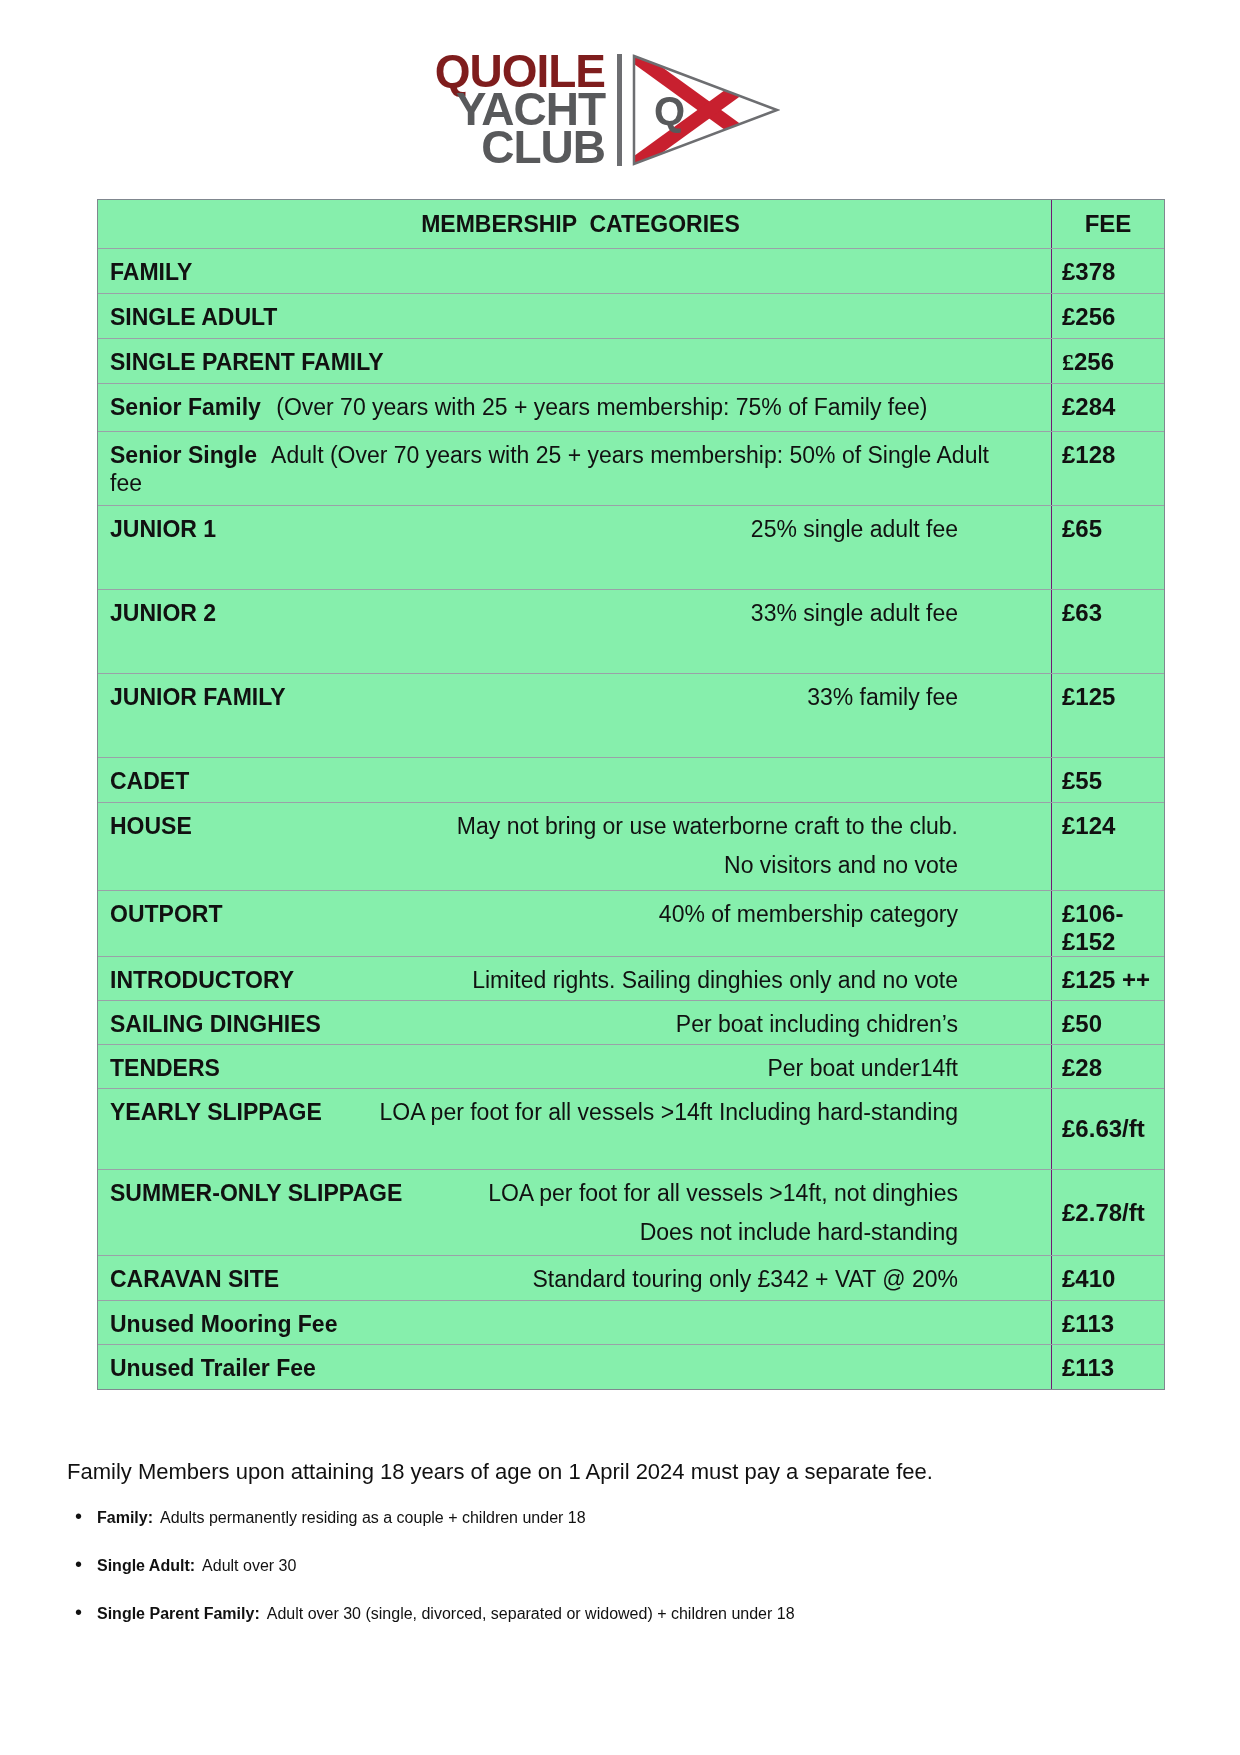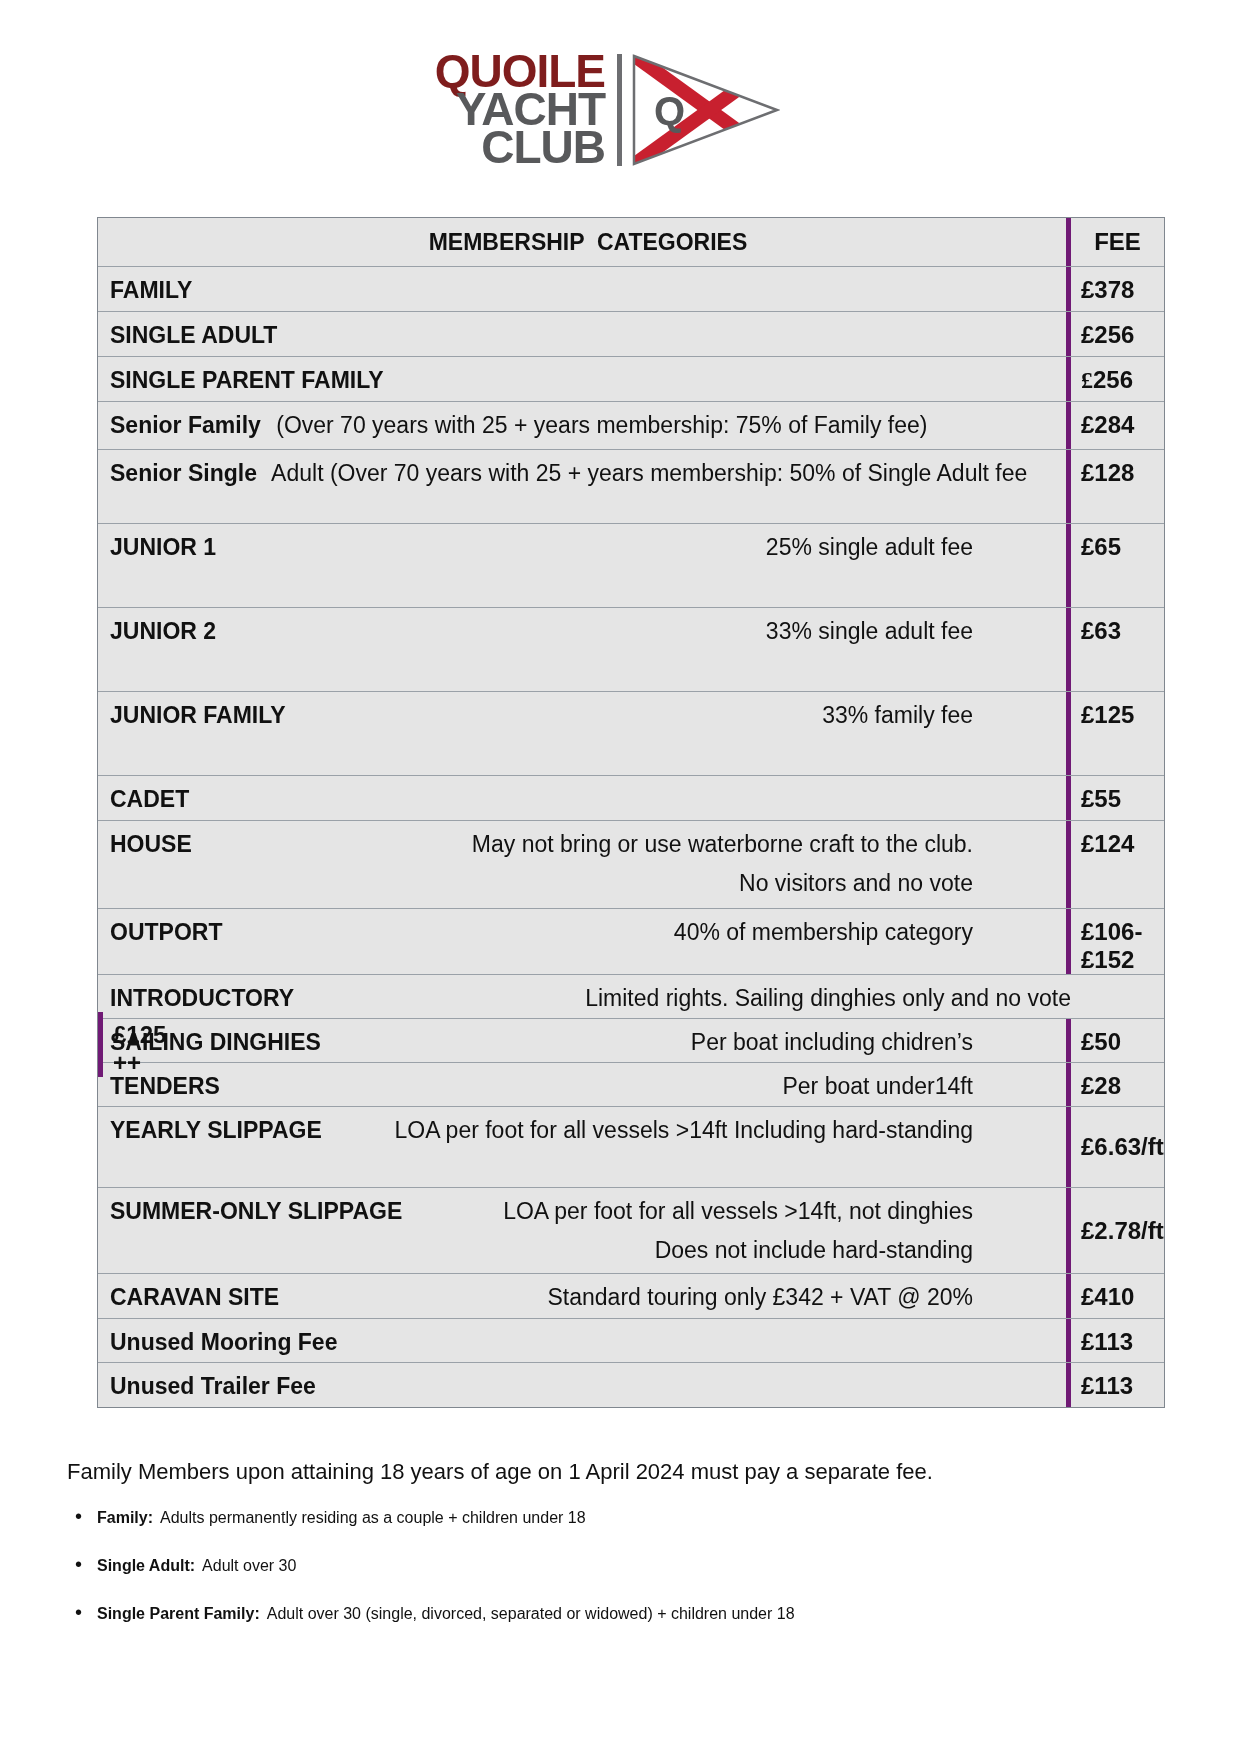--- a/index.html
+++ b/index.html
@@ -7,42 +7,42 @@
 
   
   .logo{position:absolute;top:50px;left:383px;display:flex;align-items:center;}
   .logo-text{width:222px;text-align:right;font-weight:700;font-size:46px;line-height:38px;letter-spacing:-1px;}
   .logo-line1{color:#7f1d1d;}
   .logo-line2,.logo-line3{color:#58595b;}
   .logo-divider{width:5px;height:112px;background:#6d6e71;margin-left:12px;margin-top:2px;}
   .burgee{margin-left:10px;margin-top:2px;}
 
   
-  .fee-table{position:absolute;left:97px;top:217px;width:1068px;border:1px solid #80878f;background:#e5e5e5;box-sizing:border-box;}
+  .fee-table{position:absolute;left:97px;top:199px;width:1068px;border:1px solid #80878f;background:#86efac;box-sizing:border-box;}
   .trow{display:flex;box-sizing:border-box;}
   .trow + .trow{border-top:1px solid #9aa1a8;}
   .cat-cell{flex:1;box-sizing:border-box;padding:9px 0 0 12px;line-height:28px;font-size:23px;display:flex;align-items:flex-start;}
-  .fee-cell{width:98px;box-sizing:border-box;border-left:5px solid #701a75;padding:9px 0 0 10px;font-weight:700;font-size:24px;line-height:28px;}
+  .fee-cell{width:113px;box-sizing:border-box;border-left:1px solid #701a75;padding:9px 0 0 10px;font-weight:700;font-size:24px;line-height:28px;}
   .cat{font-weight:700;flex:none;white-space:nowrap;}
   .desc-wrap{flex:1;min-width:0;}
   .dline{display:block;text-align:right;padding-right:93px;}
   .dline + .dline{margin-top:11px;}
 
   
   .hrow{height:48px;padding-top:0;}
   .hrow .cat-cell{justify-content:center;padding-top:10px;}
   .hdr-cat{font-weight:700;white-space:pre;text-align:center;}
   .hrow .fee-cell{text-align:center;padding:10px 0 0 0;}
 
   
   .r1{height:45px;gap:26px;} .r2{height:45px;} .r3{height:45px;}
   .r4{height:48px;} .r5{height:74px;}
   .r6{height:84px;} .r7{height:84px;} .r8{height:84px;}
   .r9{height:45px;} .r10{height:88px;} .r11{height:66px;}
-  .r12{height:44px;flex-direction:column;} .r13{height:44px;} .r14{height:44px;}
+  .r12{height:44px;} .r13{height:44px;} .r14{height:44px;}
   .r15{height:81px;} .r16{height:86px;}
   .r17{height:45px;} .r18{height:44px;} .r19{height:45px;}
 
   
   .r4 .cat-cell,.r5 .cat-cell{display:block;padding-right:30px;}
   .r4 .cat,.r5 .cat{display:inline;margin-right:9px;white-space:normal;}
   .r4 .desc-wrap,.r5 .desc-wrap{display:inline;}
   .r4 .dline,.r5 .dline{display:inline;text-align:left;padding:0;}
 
   

